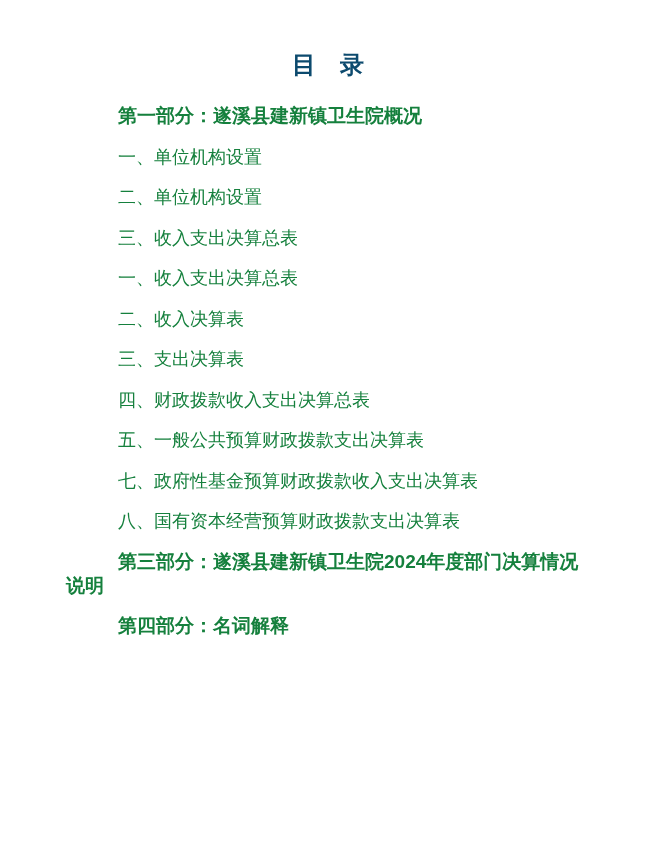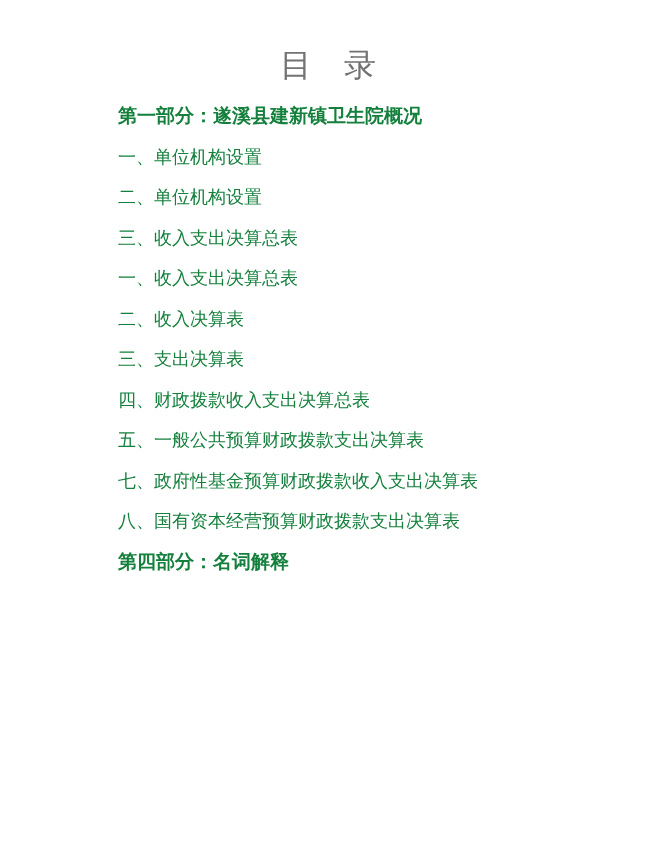--- a/index.html
+++ b/index.html
@@ -17,25 +17,25 @@
     width: 656px;
     height: 846px;
     padding: 49px 66px 0 66px;
     background: #ffffff;
     color: #000000;
     font-family: "Liberation Sans", sans-serif;
   }
   .doc-title {
     margin: 0 0 22px 0;
     font-family: "Liberation Serif", serif;
-    font-weight: 400;
-    font-size: 32px;
+    font-weight: 700;
+    font-size: 24px;
     line-height: 33px;
     text-align: center;
-    color: #737373;
+    color: #0c4a6e;
   }
   .entry {
     margin: 0 0 16.5px 0;
     font-size: 18px;
     line-height: 24px;
     text-indent: 52px;
     font-weight: 400;
     color: #15803d;
     word-break: break-word;
   }
@@ -57,15 +57,16 @@
   <p class="entry">三、收入支出决算总表</p>
 
   <p class="entry">一、收入支出决算总表</p>
   <p class="entry">二、收入决算表</p>
   <p class="entry">三、支出决算表</p>
   <p class="entry">四、财政拨款收入支出决算总表</p>
   <p class="entry">五、一般公共预算财政拨款支出决算表</p>
   <p class="entry">七、政府性基金预算财政拨款收入支出决算表</p>
   <p class="entry">八、国有资本经营预算财政拨款支出决算表</p>
 
+  <p class="entry part">第三部分：遂溪县建新镇卫生院2024年度部门决算情况说明</p>
   <p class="entry part">第四部分：名词解释</p>
 
 </div>
 
 </body></html>

